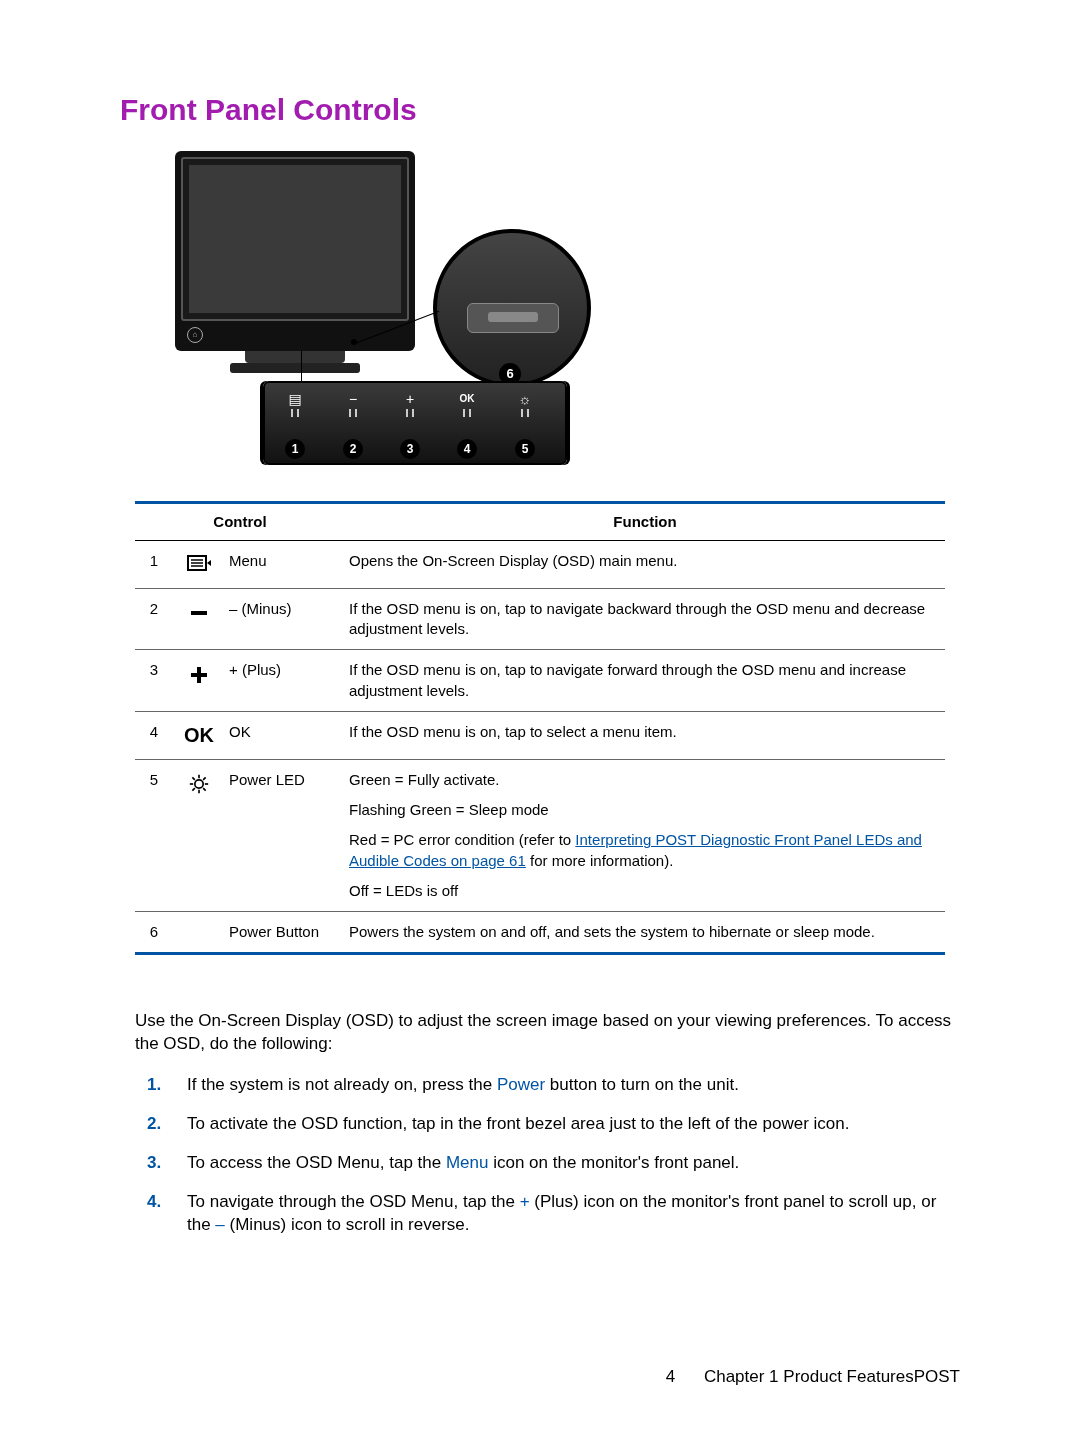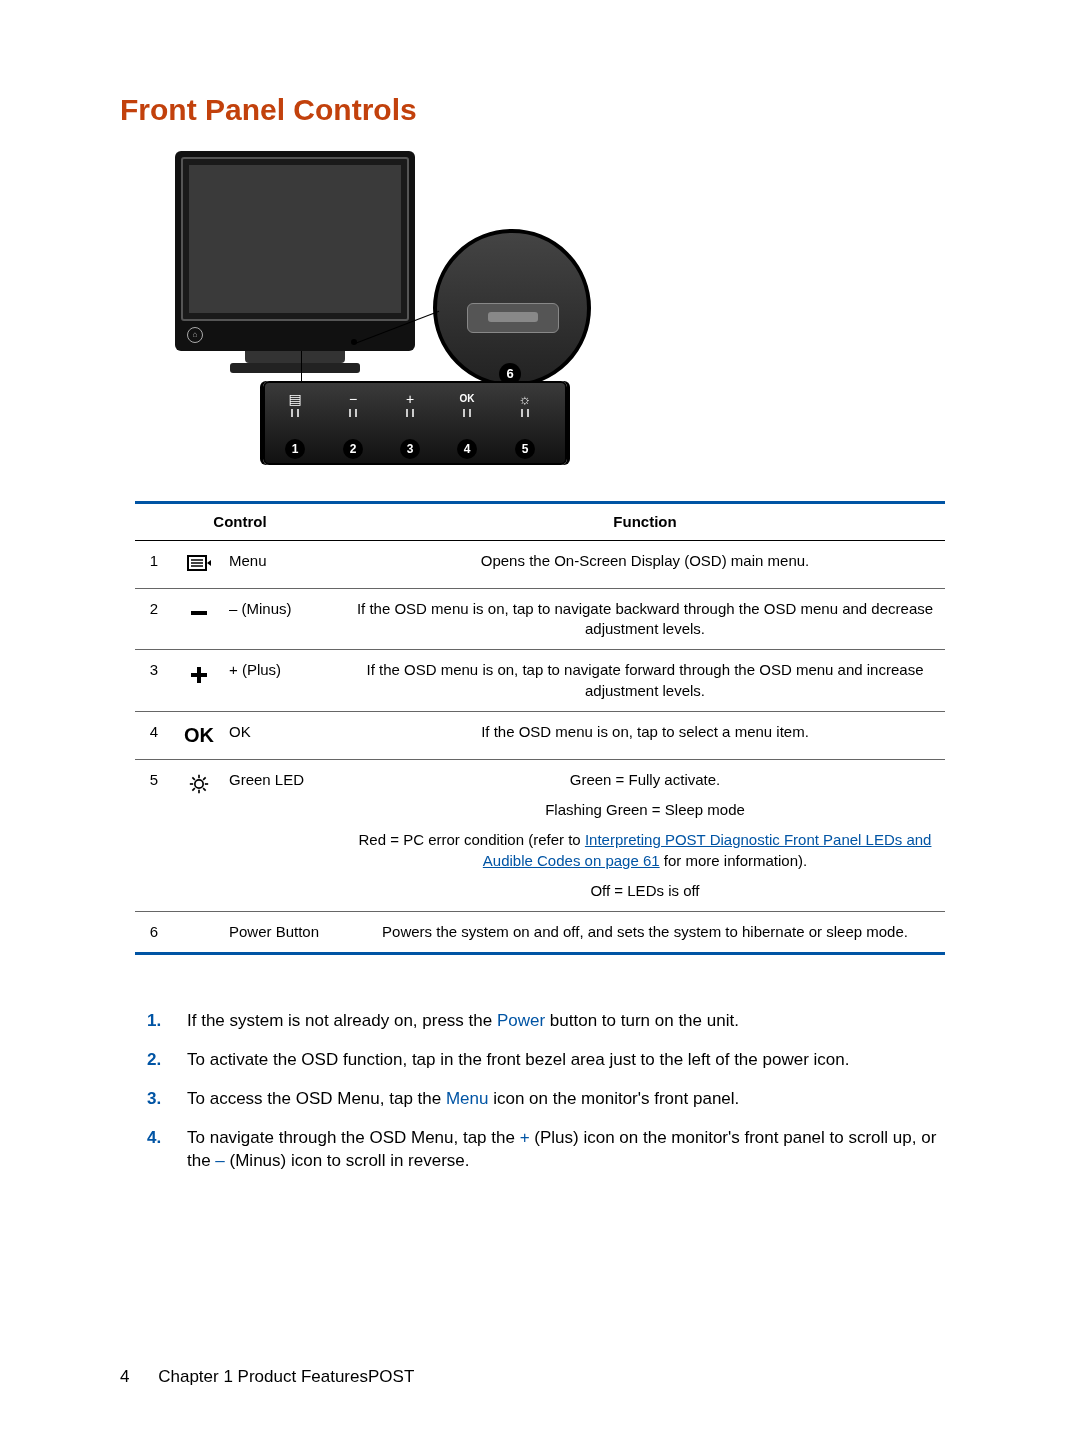--- a/index.html
+++ b/index.html
@@ -14,21 +14,21 @@
   }
   .page{
     position:absolute;
     left:120px;
     top:90px;
     width:840px;
   }
   h2{
     font-size:30px;
     font-weight:bold;
-    color:#c2410c;
+    color:#a21caf;
     margin:0 0 20px 0;
   }
   .figure{
     margin:0 0 30px 55px;
     width:410px;
     height:320px;
     position:relative;
   }
   
   .mon-outer{
@@ -131,21 +131,21 @@
   table.ctl tbody tr{ border-bottom:1px solid #666; }
   table.ctl tbody tr:last-child{ border-bottom:3px solid #0054a4; }
   table.ctl td{
     padding:10px 4px; vertical-align:top;
   }
   .col-num{ width:30px; text-align:center;}
   .col-icon{ width:44px; text-align:center;}
   .col-name{ width:112px;}
   .icon-cell{ font-size:20px; font-weight:bold; }
   .ok-bold{ font-weight:bold; }
-  .fn-block{ margin-bottom:10px;text-align:center; }
+  .fn-block{ margin-bottom:10px; }
   .fn-block:last-child{ margin-bottom:0; }
   a.doclink{ color:#0054a4; text-decoration:underline; }
 
   
   .svg-icon{ width:24px; height:20px; display:inline-block; vertical-align:middle; }
 
   
   .para{ margin:0 0 18px 15px; }
   ol.steps{
     margin:0 0 0 15px;
@@ -163,21 +163,21 @@
     content:counter(step)".";
     position:absolute; left:-40px; top:0;
     font-weight:bold; color:#0054a4;
   }
   .kw{ color:#0054a4; }
 
   
   .footer{
     position:absolute; left:120px; bottom:48px; width:840px;
     font-size:17px;
-    display:flex; justify-content:flex-start;
+    display:flex; justify-content:flex-end;
   }
   .footer-left span.pgnum{ margin-right:24px; }
 </style>
 </head>
 <body>
 
 <div class="page">
 
   <h2>Front Panel Controls</h2>
 
@@ -297,41 +297,42 @@
                   <line x1="12" y1="1" x2="12" y2="5"></line>
                   <line x1="12" y1="19" x2="12" y2="23"></line>
                   <line x1="1" y1="12" x2="5" y2="12"></line>
                   <line x1="19" y1="12" x2="23" y2="12"></line>
                   <line x1="4" y1="4" x2="7" y2="7"></line>
                   <line x1="17" y1="17" x2="20" y2="20"></line>
                   <line x1="4" y1="20" x2="7" y2="17"></line>
                   <line x1="17" y1="7" x2="20" y2="4"></line>
                 </g>
               </svg></td>
-            <td class="col-name">Green LED</td>
+            <td class="col-name">Power LED</td>
             <td>
               <div class="fn-block">Green = Fully activate.</div>
               <div class="fn-block">Flashing Green = Sleep mode</div>
               <div class="fn-block">Red = PC error condition (refer to <a class="doclink" href="#">Interpreting POST Diagnostic Front Panel LEDs and Audible Codes on page 61</a> for more information).</div>
               <div class="fn-block">Off = LEDs is off</div>
             </td>
           </tr>
           <tr>
             <td class="col-num">6</td>
             <td class="col-icon icon-cell"></td>
             <td class="col-name">Power Button</td>
             <td>
               <div class="fn-block">Powers the system on and off, and sets the system to hibernate or sleep mode.</div>
             </td>
           </tr>
         </tbody>
     </table>
   </div>
 
 
+  <p class="para">Use the On-Screen Display (OSD) to adjust the screen image based on your viewing preferences. To access the OSD, do the following:</p>
 
   <ol class="steps" id="steps-list">
       <li>If the system is not already on, press the <span class="kw">Power</span> button to turn on the unit.</li>
       <li>To activate the OSD function, tap in the front bezel area just to the left of the power icon.</li>
       <li>To access the OSD Menu, tap the <span class="kw">Menu</span> icon on the monitor's front panel.</li>
       <li>To navigate through the OSD Menu, tap the <span class="kw">+</span> (Plus) icon on the monitor's front panel to scroll up, or the <span class="kw">–</span> (Minus) icon to scroll in reverse.</li>
     </ol>
 
 </div>
 

